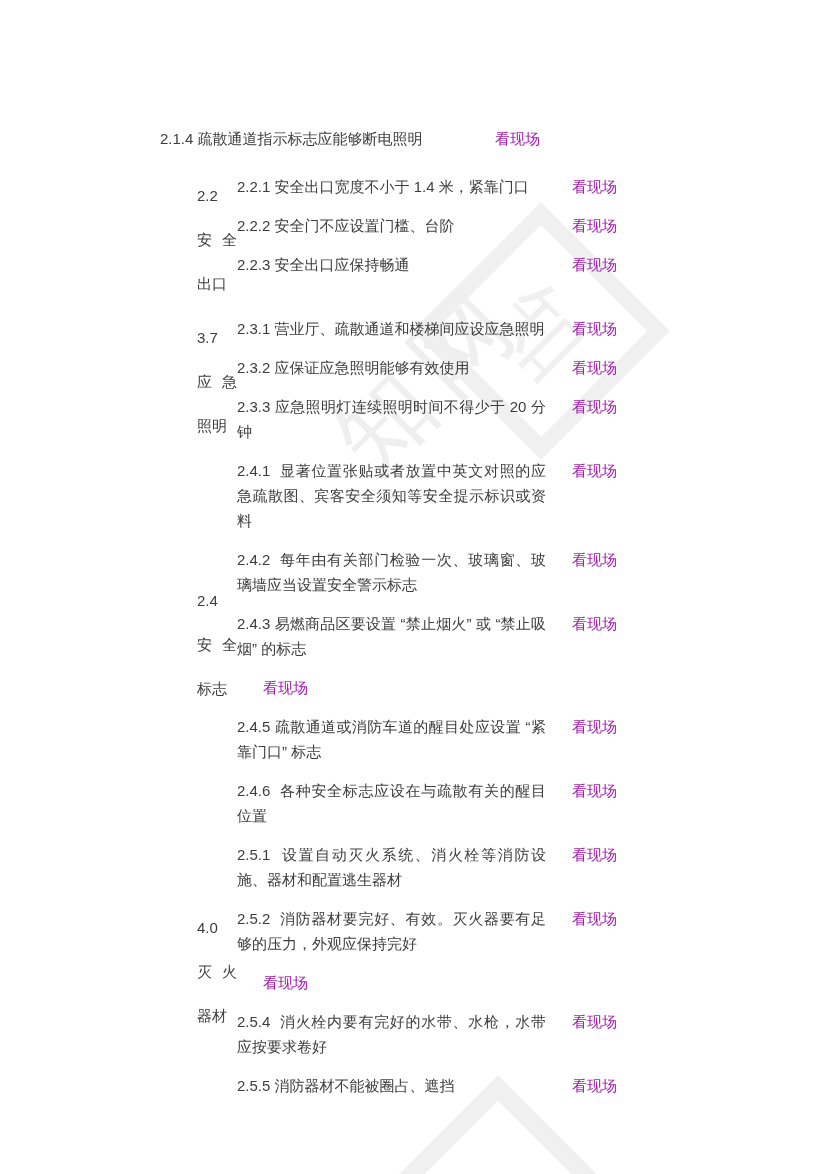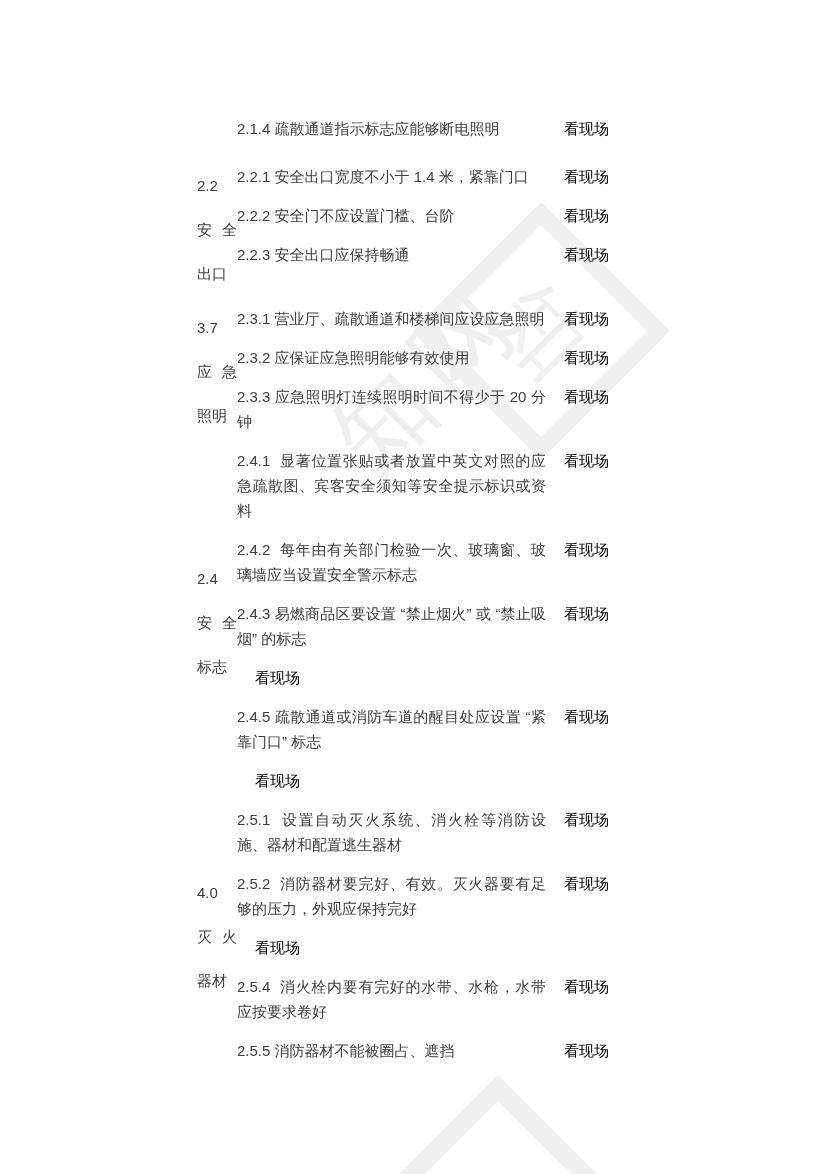--- a/index.html
+++ b/index.html
@@ -46,21 +46,21 @@
   }
   
   .table {
     position: absolute;
     left: 160px;
     top: 116px;
     width: 442px;
     z-index: 1;
   }
   .group { display: flex; }
-  .group-21 { margin-bottom: 9px; }
+  .group-21 { margin-bottom: 9px; flex-direction: column; }
   .label-cell {
     width: 77px;
     flex: none;
     display: flex;
     flex-direction: column;
     justify-content: center;
     font-size: 15px;
     line-height: 44px;
     color: #3d3d3d;
     padding-bottom: 10px;
@@ -76,24 +76,24 @@
   .item-text {
     width: 309px;
     flex: none;
     font-size: 15px;
     line-height: 25px;
     color: #3d3d3d;
     text-align: justify;
     white-space: pre-wrap;
   }
   .result {
-    margin-left: 18px;
+    margin-left: 26px;
     font-size: 15px;
     line-height: 25px;
-    color: #000000;
+    color: #a21caf;
     white-space: nowrap;
   }
 </style>
 </head>
 <body>
 
 <div class="page">
 
   <div class="wm">
     <div class="wm-diamond wm-diamond-1">
@@ -180,20 +180,21 @@
           <div class="result">看现场</div>
         </div>
         <div class="row">
           <div class="result">看现场</div>
         </div>
         <div class="row">
           <div class="item-text">2.4.5 疏散通道或消防车道的醒目处应设置 “紧靠门口” 标志</div>
           <div class="result">看现场</div>
         </div>
         <div class="row">
+          <div class="item-text">2.4.6  各种安全标志应设在与疏散有关的醒目位置</div>
           <div class="result">看现场</div>
         </div>
       </div>
     </div>
 
     <div class="group">
       <div class="label-cell">
         <div class="label-line l1">4.0 灭火</div>
         <div class="label-line">器材</div>
       </div>

